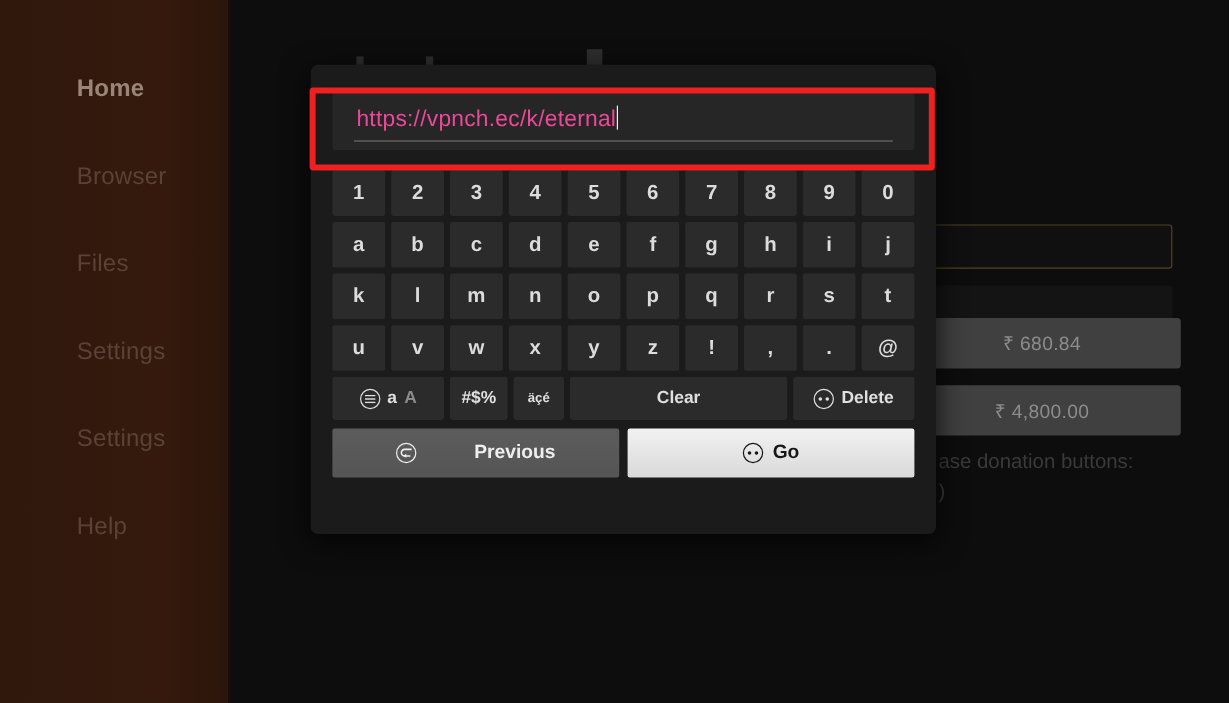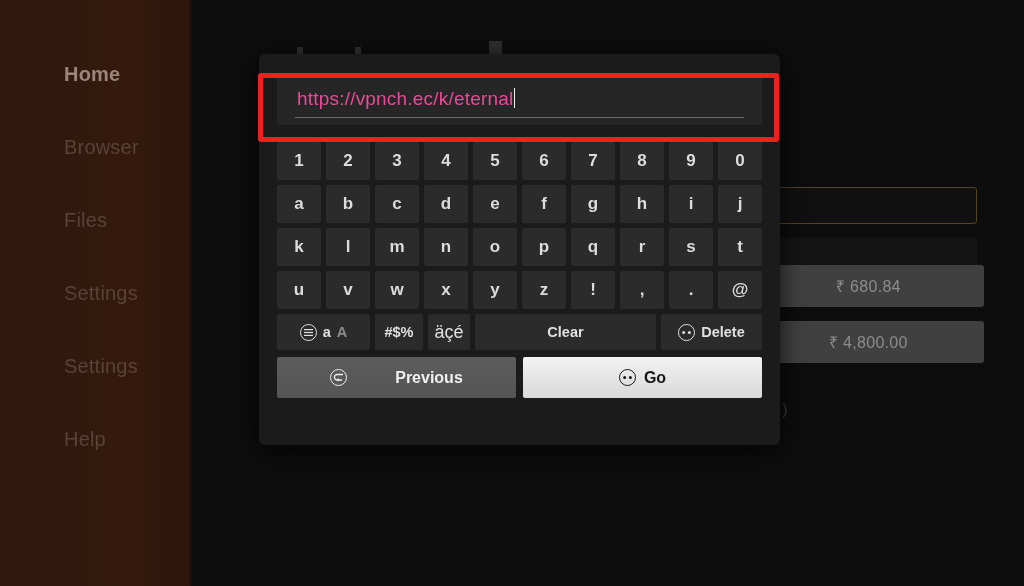--- a/index.html
+++ b/index.html
@@ -167,21 +167,21 @@
     display: flex; align-items: center; justify-content: center;
     gap: 6px;
     color: #e0e0e0;
     font-size: 14.5px;
     font-weight: bold;
     user-select: none;
   }
   .fkey .dim { color: #8a8a8a; font-weight: bold; }
   .k-case  { flex: 0 0 93px; }
   .k-sym   { flex: 0 0 48px; }
-  .k-acc   { flex: 0 0 42px; font-weight: normal; font-size: 18px;}
+  .k-acc   { flex: 0 0 42px; font-weight: bold; font-size: 11px;}
   .k-space { flex: 0 0 93px; }
   .k-del   { flex: 0 0 101px; }
   .k-clear { flex: 1 1 auto; }
 
   #bottom-row { display: flex; gap: 7px; margin-top: 4px; }
   .bigbtn {
     flex: 1 1 0;
     height: 41px;
     border-radius: 2px;
     display: flex; align-items: center; justify-content: center;
@@ -227,20 +227,21 @@
 
   <main id="bg-content">
 
     <div class="top-sliver" style="left:105px;  top:47px;  width:6px;  height:8px;"></div>
     <div class="top-sliver" style="left:163px;  top:47px;  width:6px;  height:8px;"></div>
     <div class="top-sliver" style="left:297px;  top:41px;  width:13px; height:14px;"></div>
 
     <div id="bg-field-outlined"></div>
     <div id="bg-field-plain"></div>
 
+    <div id="bg-note-1">ase donation buttons:</div>
     <div id="bg-note-2">)</div>
 
     <div id="donation-grid">
       <div class="donation-btn">₹ 68.08</div>
       <div class="donation-btn">₹ 340.42</div>
       <div class="donation-btn">₹ 680.84</div>
       <div class="donation-btn">₹ 1,361.67</div>
       <div class="donation-btn">₹ 3,404.19</div>
       <div class="donation-btn">₹ 4,800.00</div>
     </div>

